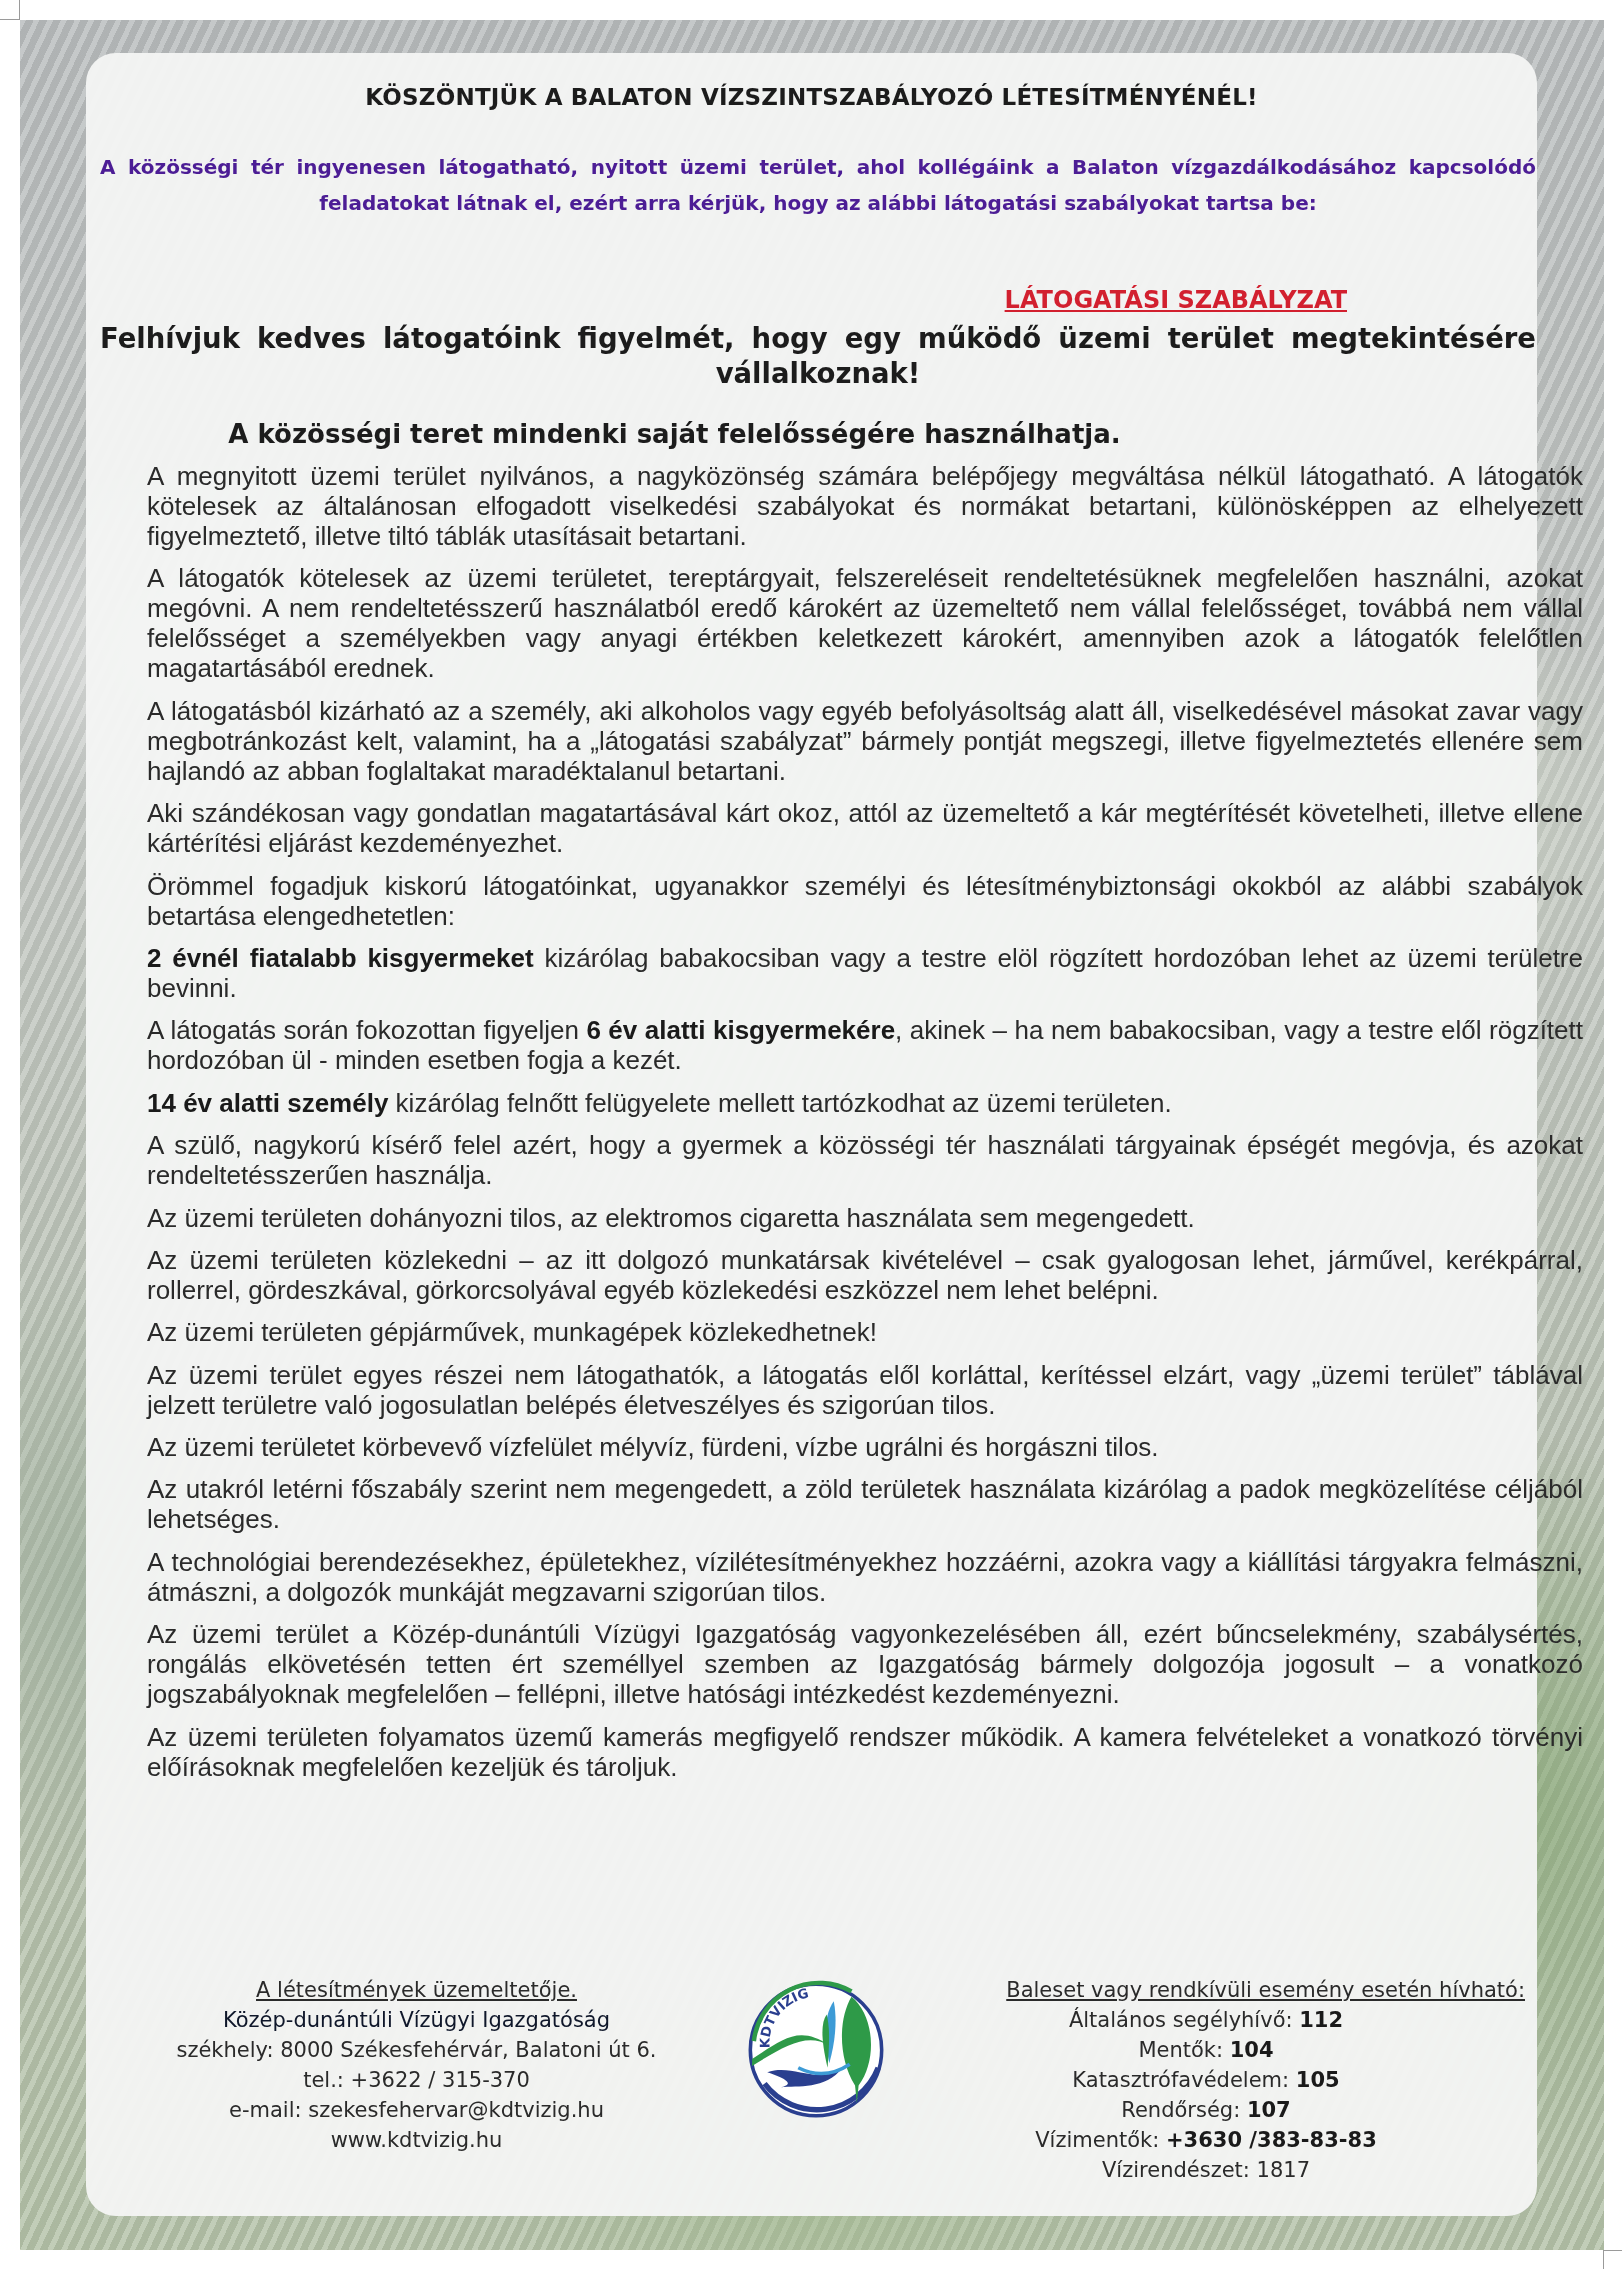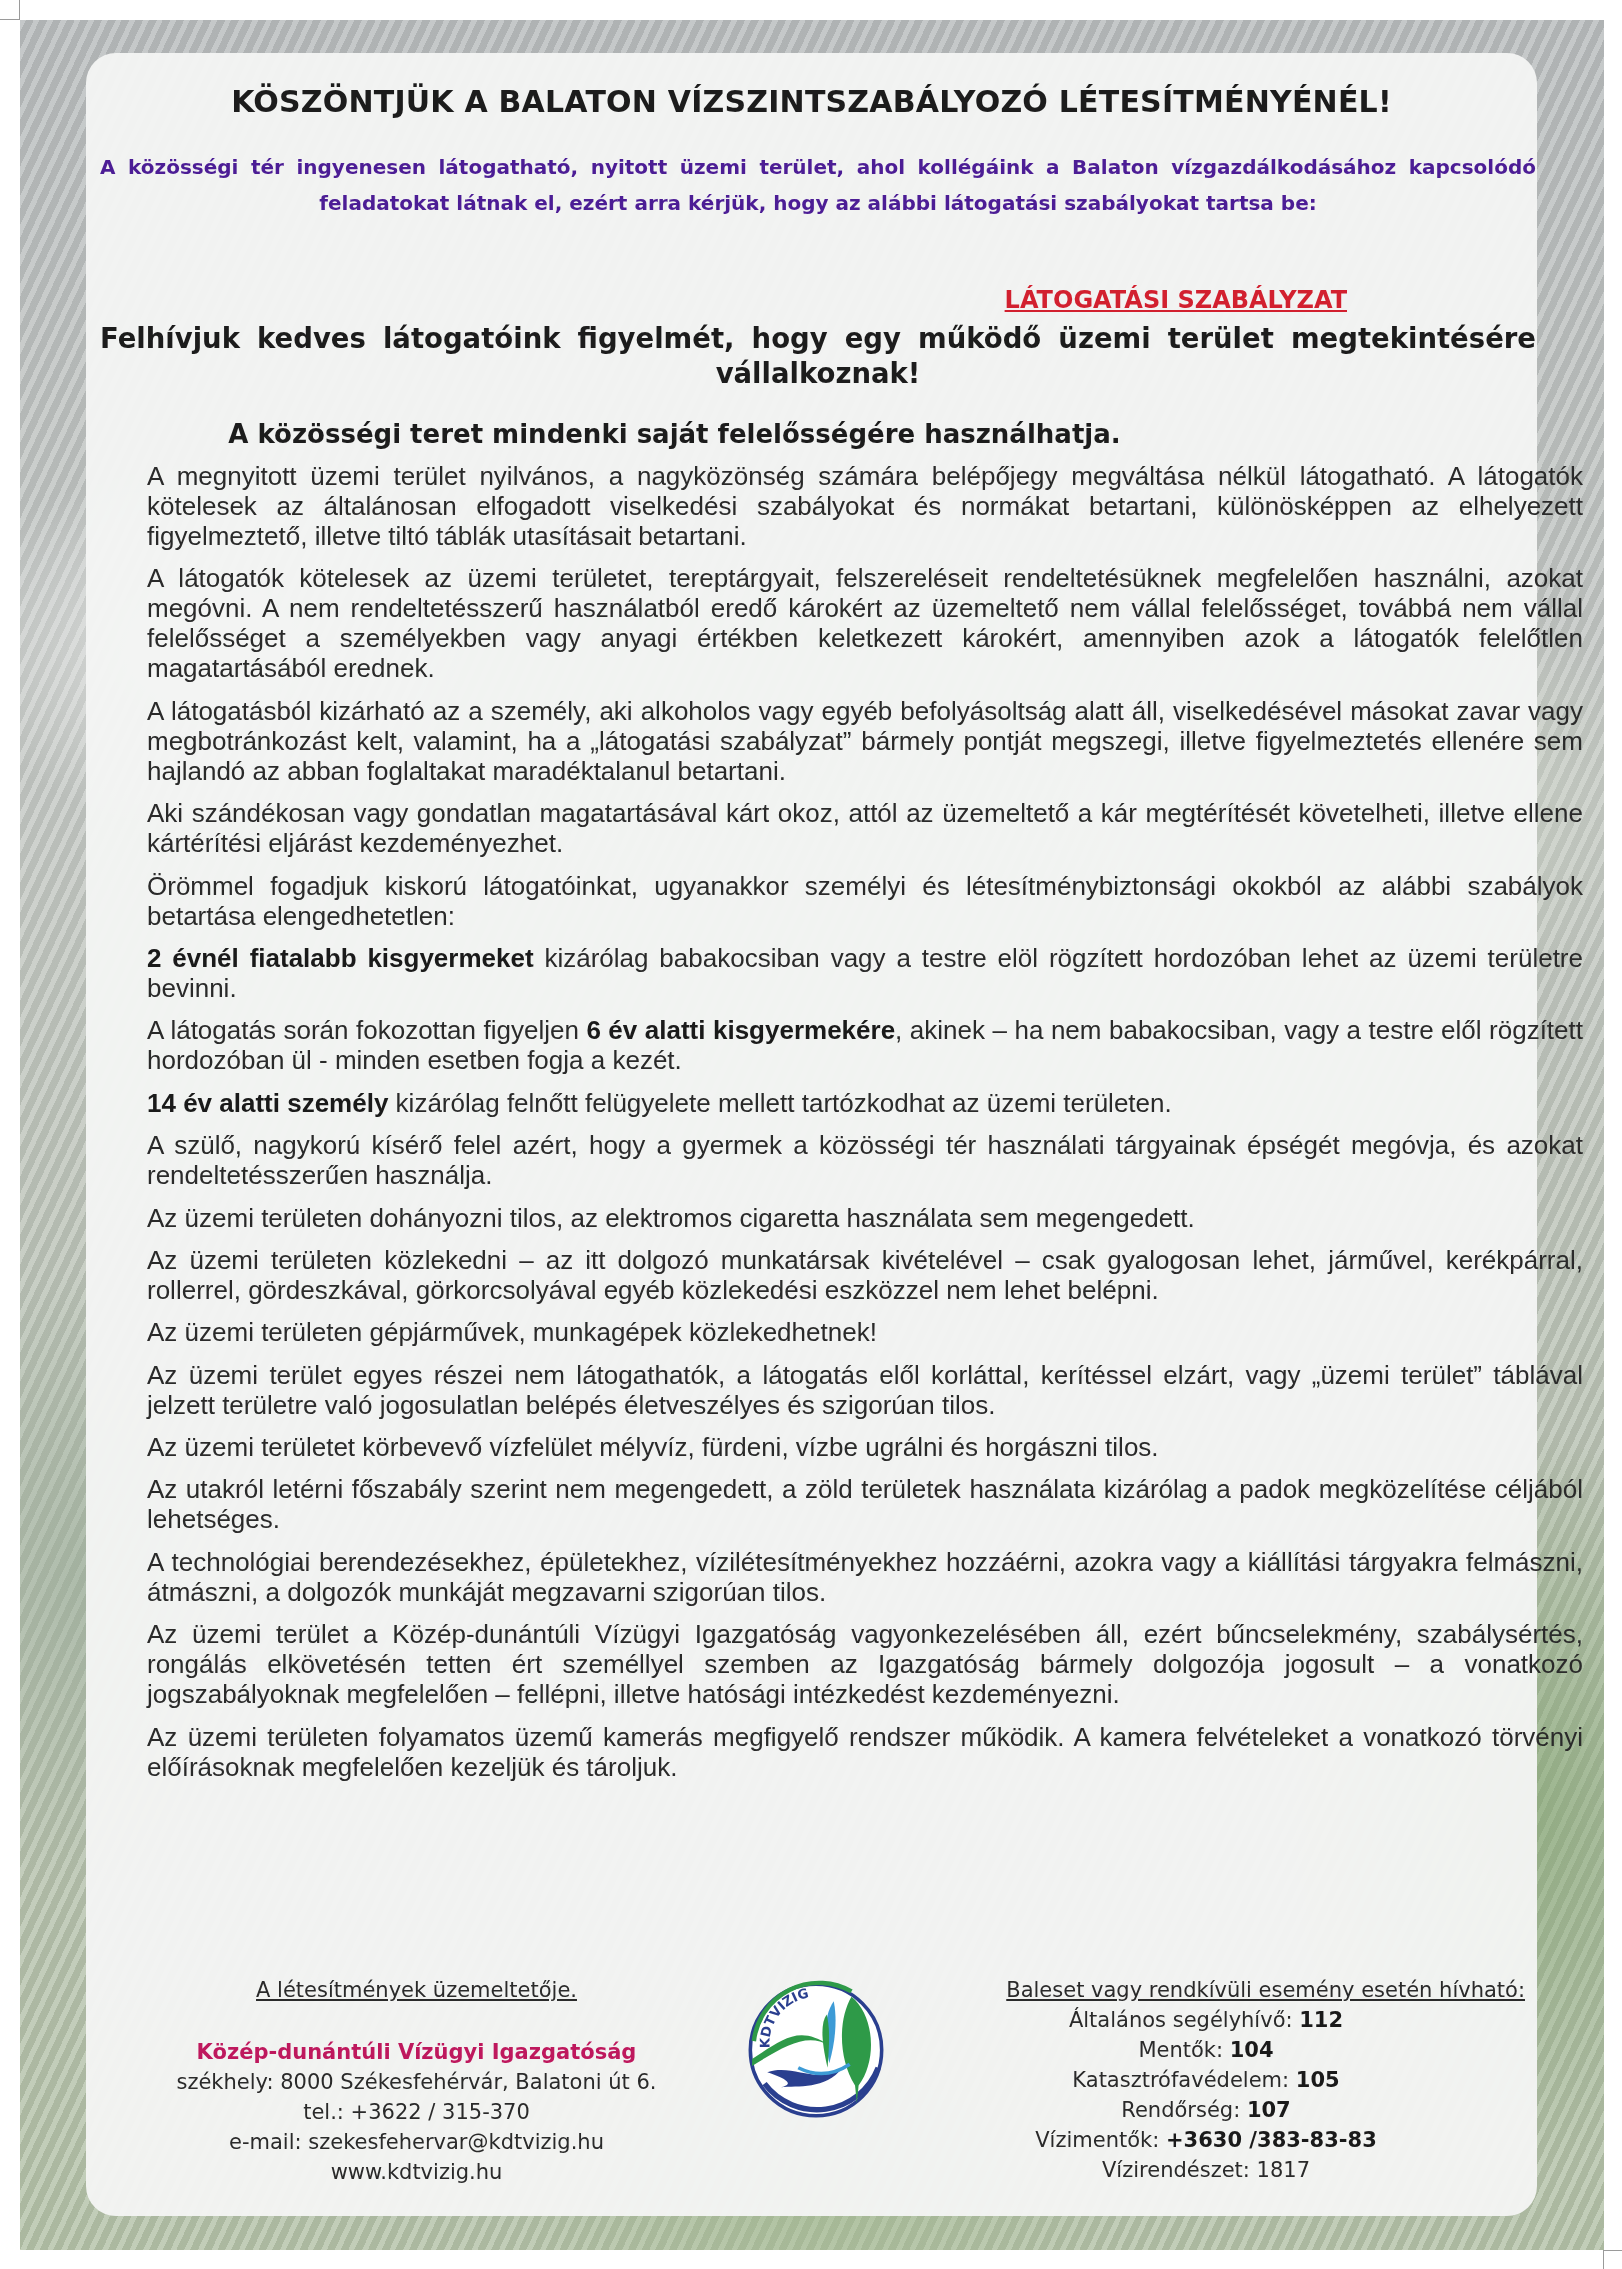--- a/index.html
+++ b/index.html
@@ -18,21 +18,21 @@
       radial-gradient(ellipse 443px 266px at 50% 97%, rgba(160,185,140,0.6), transparent 70%),
       repeating-linear-gradient(115deg, rgba(255,255,255,0.18) 0 5.3px, rgba(0,0,0,0.05) 5.3px 12.4px),
       linear-gradient(180deg, #b8bcbd 0%, #c4c8c4 35%, #b9c2b3 65%, #b4c2a8 100%);
   }
   .card {
     position: absolute; left: 86px; top: 53px; width: 1451px; height: 2163px;
     background: rgba(244,245,244,0.96); border-radius: 30px;
   }
   .title {
     position: absolute; left: 86px; width: 1451px; text-align: center; top: 84px;
-    font-weight: bold; font-size: 30px; letter-spacing: 0.2px; color: #1c1c1c;
+    font-weight: bold; font-size: 23px; letter-spacing: 0.2px; color: #1c1c1c;
   }
   .intro {
     position: absolute; left: 100px; width: 1436px; top: 149px;
     font-weight: bold; font-size: 20px; line-height: 36px; text-align: justify; text-align-last: center; color: #4c1d95;
   }
   .rules-heading {
     position: absolute; left: 86px; width: 1261px; text-align: right; top: 286px;
     font-weight: bold; font-size: 24px; color: #d2202f; text-decoration: underline;
   }
   .notice {
@@ -48,21 +48,21 @@
     font-family: "Liberation Sans Narrow", "Liberation Sans", sans-serif;
     font-size: 26px; line-height: 30px; color: #2a2a2a; text-align: justify; margin-left: 47px;
   }
   .body p { margin: 0 0 12.4px 0; }
   .body b { color: #1a1a1a; }
   .footer-left {
     position: absolute; left: 124px; width: 585px; top: 1975px; text-align: center;
     font-size: 21px; line-height: 30px; color: #2a2a2a;
   }
   .footer-left .hdr { text-decoration: underline; }
-  .footer-left .org { font-weight: bold; color: #be185d; margin-top: 32px; }
+  .footer-left .org { font-weight: normal; color: #0f172a; }
   .footer-right {
     position: absolute; left: 887px; width: 638px; top: 1975px; text-align: center;
     font-size: 21px; line-height: 30px; color: #2a2a2a;
   }
   .footer-right .hdr { text-decoration: underline; text-align: right; }
   .footer-right b { color: #1a1a1a; }
   .logo { position: absolute; left: 745px; top: 1979px; width: 142px; height: 142px; }
 </style>
 </head>
 <body>

